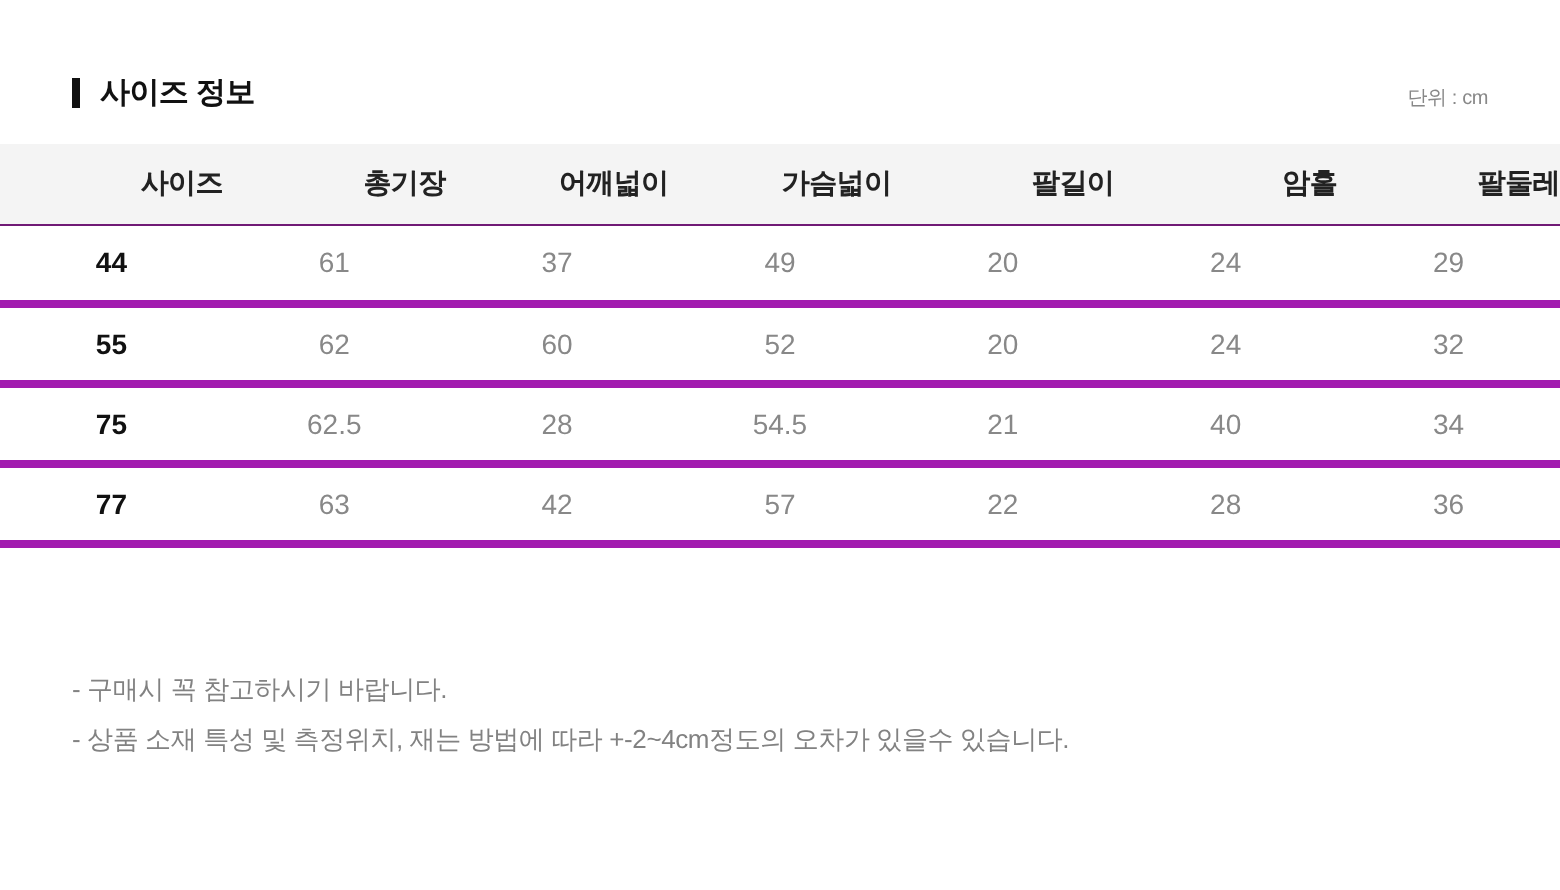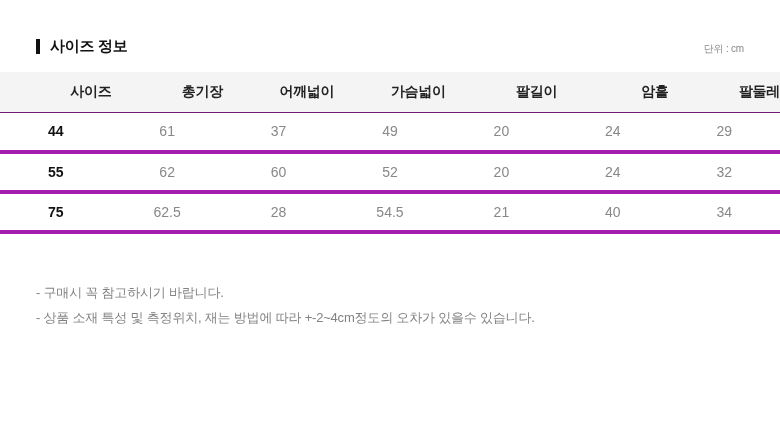--- a/index.html
+++ b/index.html
@@ -71,21 +71,21 @@
     vertical-align: middle;
     background: #ffffff;
     border-bottom: 4px solid #a21caf;
   }
   table.size-table td.size-cell {
     color: #111111;
     font-weight: 700;
   }
   
   .notes {
-    margin: 46px 36px 0 36px;
+    margin: 58px 36px 0 36px;
   }
   .note-line {
     font-size: 13px;
     color: #828282;
     line-height: 25px;
     letter-spacing: -0.2px;
     white-space: nowrap;
   }
 </style>
 </head>
@@ -134,20 +134,29 @@
       </tr>
       <tr>
         <td class="size-cell">75</td>
         <td>62.5</td>
         <td>28</td>
         <td>54.5</td>
         <td>21</td>
         <td>40</td>
         <td>34</td>
       </tr>
+      <tr>
+        <td class="size-cell">77</td>
+        <td>63</td>
+        <td>42</td>
+        <td>57</td>
+        <td>22</td>
+        <td>28</td>
+        <td>36</td>
+      </tr>
     </tbody>
   </table>
 
   <div class="notes">
     <div class="note-line">- 구매시 꼭 참고하시기 바랍니다.</div>
     <div class="note-line">- 상품 소재 특성 및 측정위치, 재는 방법에 따라 +-2~4cm정도의 오차가 있을수 있습니다.</div>
   </div>
 
 </div>
 

